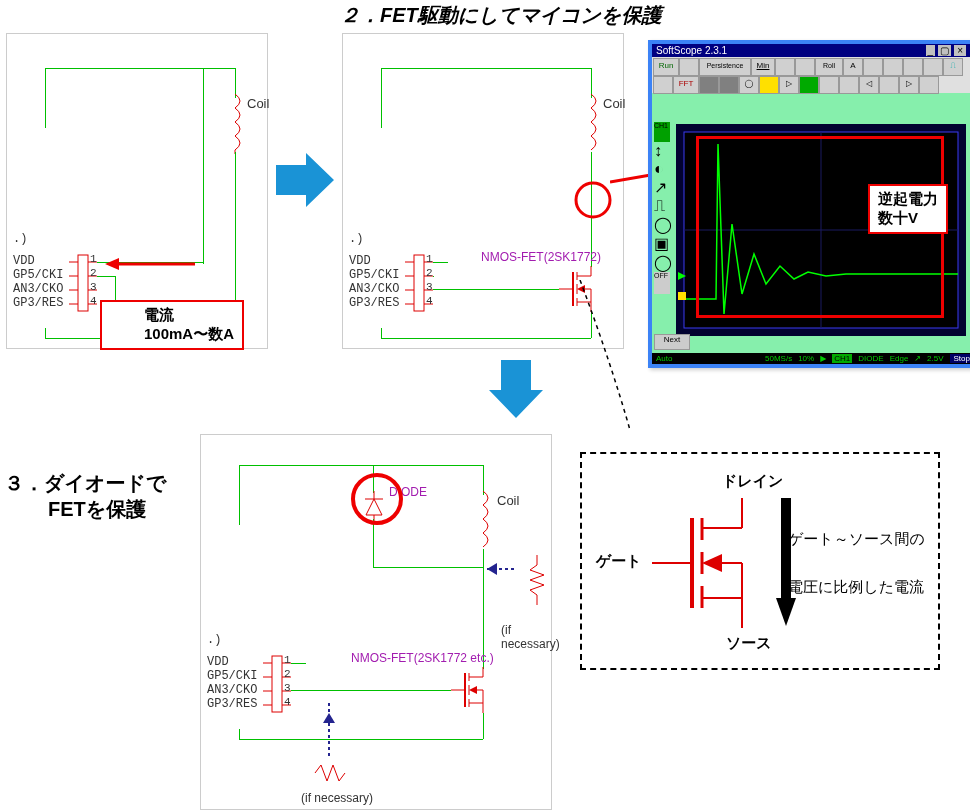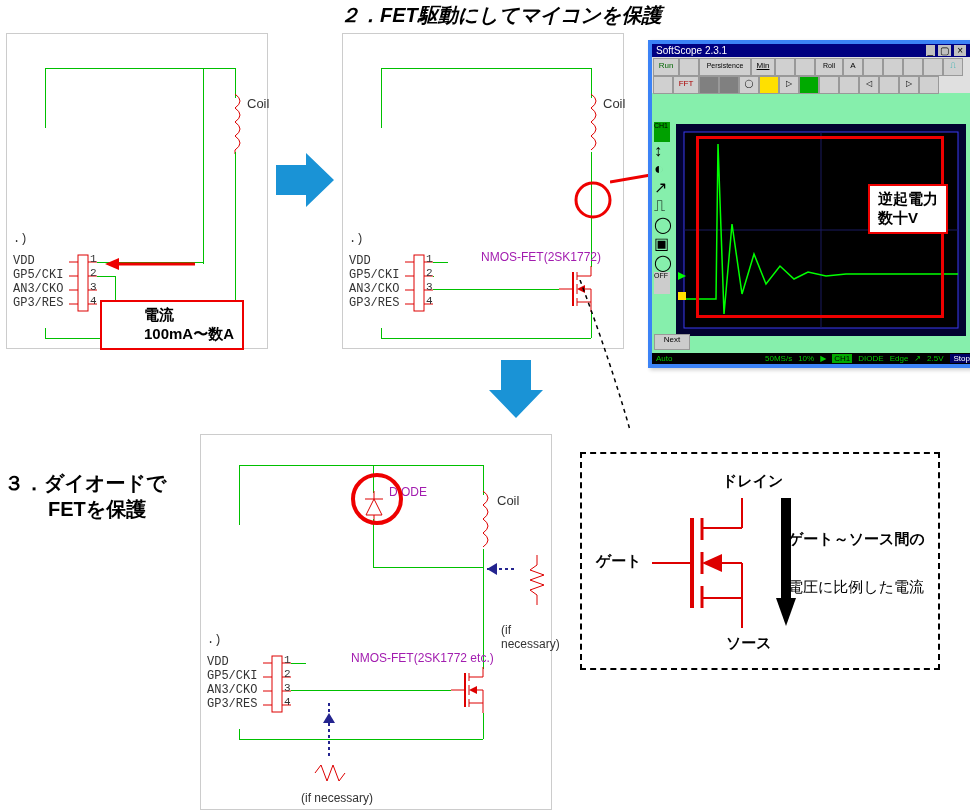--- a/index.html
+++ b/index.html
@@ -350,21 +350,21 @@
   </div>
 
   <svg style="position:absolute; left:560px; top:280px; width:80px; height:160px;">
     <path d="M20 0 Q50 80 70 150" stroke="#000" stroke-width="1.5" stroke-dasharray="4 4" fill="none"></path>
   </svg>
 
   <div class="nmos-dash-box" style="left:580px; top:452px; width:356px; height:214px;">
     <div class="nmos-label-inside" style="left:140px; top:18px;">ドレイン</div>
     <div class="nmos-label-inside" style="left:14px; top:98px;">ゲート</div>
     <div class="nmos-label-inside" style="left:144px; top:180px;">ソース</div>
-    <div class="nmos-label-inside" style="left:206px; top:76px; font-size:15px; font-weight:bold;">ゲート～ソース間の</div>
+    <div class="nmos-label-inside" style="left:206px; top:76px; font-size:15px; font-weight:normal;">ゲート～ソース間の</div>
     <div class="nmos-label-inside" style="left:206px; top:96px; font-size:15px; font-weight:normal;margin-top:28px;">電圧に比例した電流</div>
 
     <svg style="position:absolute; left:70px; top:44px; width:110px; height:130px;">
       <line x1="0" y1="65" x2="40" y2="65" stroke="#d00" stroke-width="2"></line>
       <line x1="40" y1="20" x2="40" y2="110" stroke="#d00" stroke-width="4"></line>
       <line x1="50" y1="20" x2="50" y2="42" stroke="#d00" stroke-width="3"></line>
       <line x1="50" y1="54" x2="50" y2="76" stroke="#d00" stroke-width="3"></line>
       <line x1="50" y1="88" x2="50" y2="110" stroke="#d00" stroke-width="3"></line>
       <line x1="50" y1="30" x2="90" y2="30" stroke="#d00" stroke-width="2"></line>
       <line x1="90" y1="0" x2="90" y2="30" stroke="#d00" stroke-width="2"></line>

